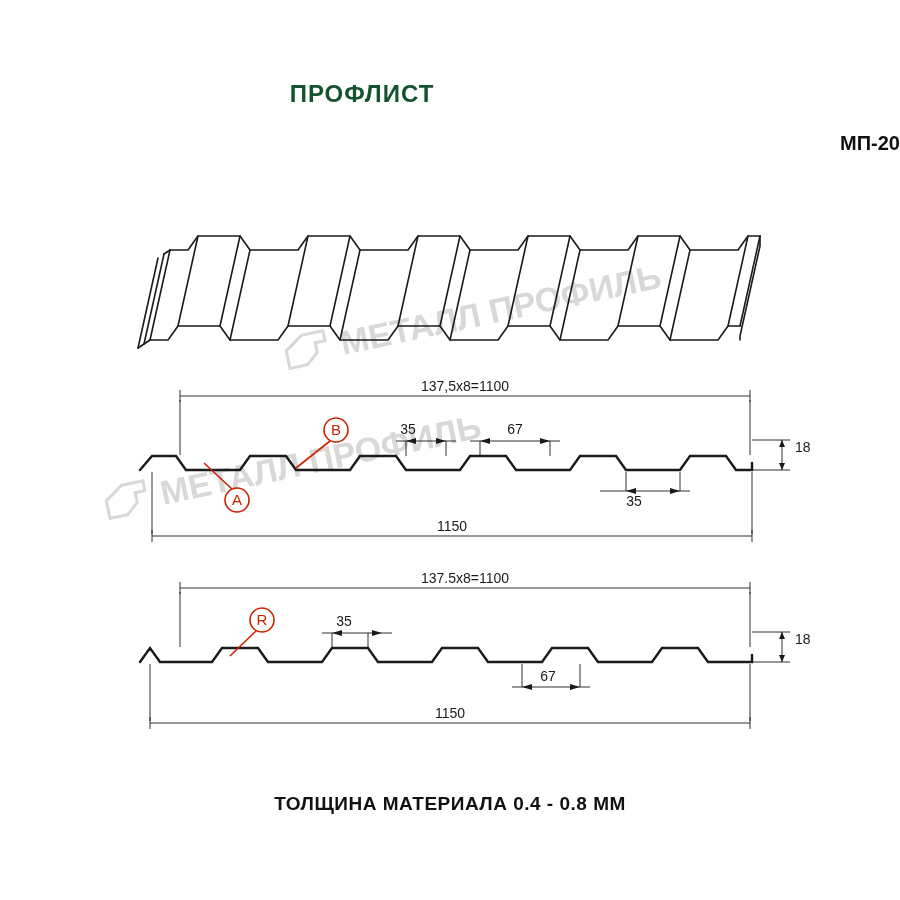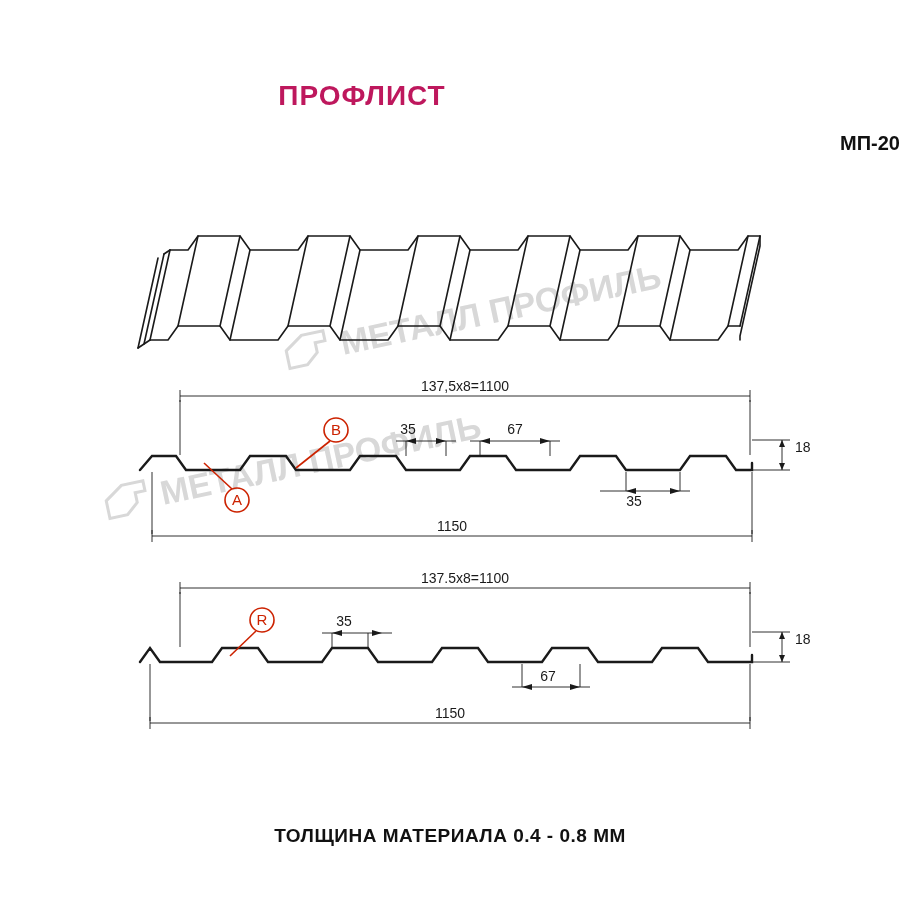--- a/index.html
+++ b/index.html
@@ -20,24 +20,24 @@
     inset: 0;
     width: 900px;
     height: 900px;
   }
   .title {
     position: absolute;
     top: 80px;
     left: 0;
     width: 724px;
     text-align: center;
-    font-size: 28px;
+    font-size: 24px;
     font-weight: bold;
     letter-spacing: 1px;
-    color: #be185d;
+    color: #14532d;
   }
   .subtitle {
     position: absolute;
     top: 132px;
     left: 0;
     width: 900px;
     text-align: right;
     font-size: 20px;
     font-weight: bold;
     color: #111;
@@ -45,21 +45,20 @@
   .footer {
     position: absolute;
     top: 793px;
     left: 0;
     width: 900px;
     text-align: center;
     font-size: 19px;
     font-weight: bold;
     letter-spacing: 0.5px;
     color: #111;
-    margin-top: 32px;
   }
   svg {
     display: block;
   }
   .dim-text {
     font-family: "Liberation Sans", sans-serif;
     font-size: 14px;
     fill: #1a1a1a;
   }
   .callout-text {

